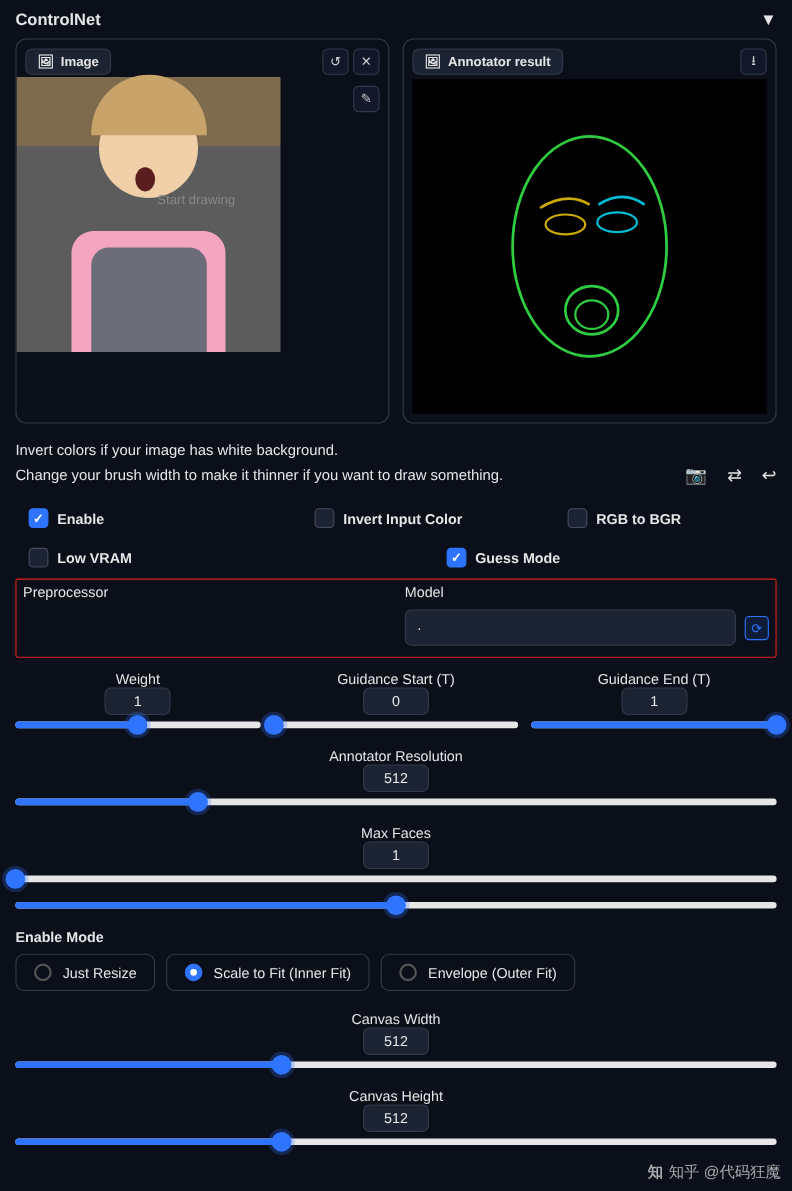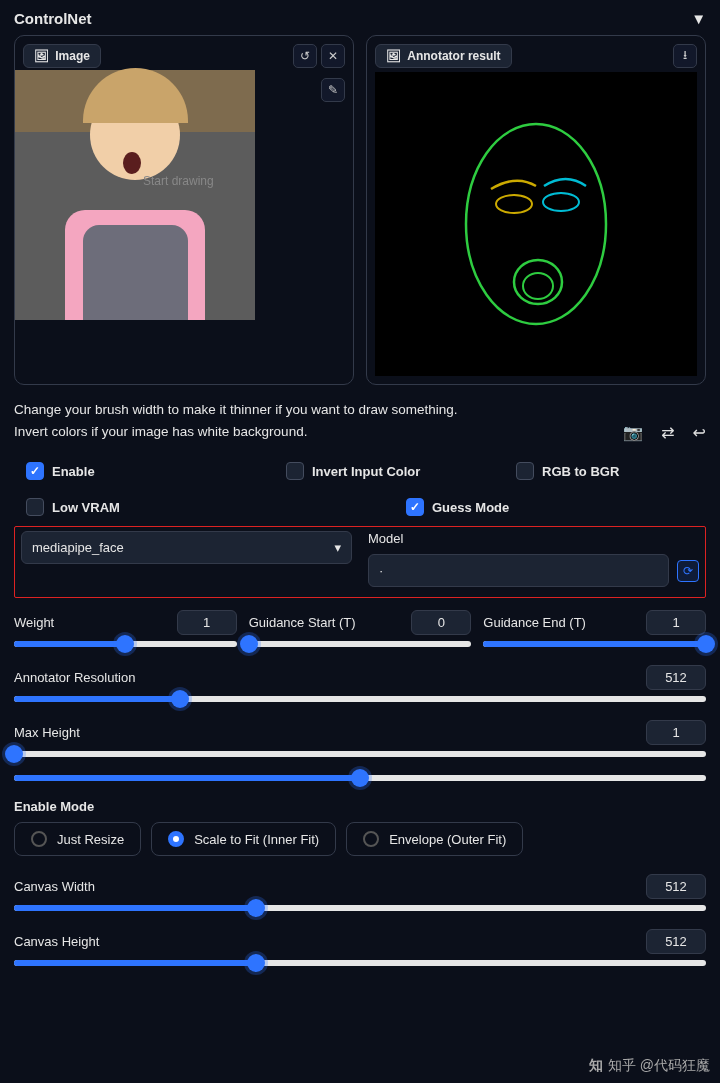--- a/index.html
+++ b/index.html
@@ -29,21 +29,21 @@
   .cbox.checked { background:#2e74ff; border-color:#2e74ff;}
   .cbox.checked::after { content:"✓"; color:#fff; font-size:12px; font-weight:bold;}
   .redbox { border:1px solid #d22; border-radius:2px; padding:4px 6px 10px 6px; margin-top:4px; display:flex; gap:16px;}
   .field { flex:1; display:flex; flex-direction:column; gap:6px;}
   .field-label { font-size:13px; margin-bottom:2px;}
   .select { background:#1c2433; border:1px solid #333a4a; border-radius:6px; padding:8px 10px; font-size:13px; display:flex; justify-content:space-between; align-items:center; cursor:pointer;}
   .model-row { display:flex; gap:8px; align-items:center;}
   .refresh-btn { width:22px;height:22px;border-radius:4px; background:#2e74ff22; border:1px solid #2e74ff; display:flex;align-items:center;justify-content:center; color:#2e74ff; font-size:12px; cursor:pointer;}
   .sliders-3 { display:flex; gap:12px; margin-top:12px;}
   .slider-block { flex:1; }
-  .slider-head { display:flex; justify-content:space-between; align-items:center; margin-bottom:6px;}
+  .slider-head { display:flex; justify-content:space-between; align-items:center; margin-bottom:6px;flex-direction:column;}
   .slider-label { font-size:13px; }
   .slider-val { background:#1c2433; border:1px solid #333a4a; border-radius:6px; padding:4px 0; font-size:13px; min-width:60px; text-align:center;}
   .track { position:relative; height:6px; background:#e6e6e6; border-radius:3px; }
   .fill { position:absolute; left:0; top:0; bottom:0; background:#2e74ff; border-radius:3px;}
   .thumb { position:absolute; top:50%; width:18px; height:18px; border-radius:50%; background:#2e74ff; transform:translate(-50%,-50%); box-shadow:0 0 0 3px rgba(46,116,255,.25);}
   .full-slider { margin-top:18px; }
   .radio-row { display:flex; gap:10px; margin-top:8px;}
   .radio-pill { border:1px solid #333a4a; border-radius:8px; padding:8px 16px; display:flex; align-items:flex-end; gap:10px; font-size:13px; cursor:pointer;}
   .rdot { width:16px;height:16px;border-radius:50%; border:2px solid #555; }
   .rdot.on { border:5px solid #2e74ff; background:#fff;}
@@ -100,22 +100,22 @@
           <ellipse cx="125" cy="98" rx="18" ry="9" fill="none" stroke="#00bcd4" stroke-width="2"></ellipse>
           <ellipse cx="102" cy="178" rx="24" ry="22" fill="none" stroke="#2ecc40" stroke-width="2.5"></ellipse>
           <ellipse cx="102" cy="182" rx="15" ry="13" fill="none" stroke="#2ecc40" stroke-width="2"></ellipse>
         </svg>
       </div>
     </div>
   </div>
 
   <div class="hint-row">
     <div class="hint-text">
+      <div>Invert colors if your image has white background.</div>
       <div>Change your brush width to make it thinner if you want to draw something.</div>
-      <div>Invert colors if your image has white background.</div>
     </div>
     <div class="hint-icons">
       <span style="cursor:pointer">📷</span>
       <span style="cursor:pointer">⇄</span>
       <span style="cursor:pointer">↩</span>
     </div>
   </div>
 
   <div class="checks-row">
     <div class="check-item" style="width:260px">
@@ -138,24 +138,21 @@
       <span>Low VRAM</span>
     </div>
     <div class="check-item">
       <div class="cbox checked"></div>
       <span>Guess Mode</span>
     </div>
   </div>
 
   <div class="redbox">
     <div class="field">
-      <div class="select">
-        <span>mediapipe_face</span>
-        <span>▾</span>
-      </div>
+      <div class="field-label">Preprocessor</div>
     </div>
     <div class="field">
       <div class="field-label">Model</div>
       <div class="model-row">
         <div class="select" style="flex:1">
           <span>·</span>
         </div>
         <div class="refresh-btn">⟳</div>
       </div>
     </div>
@@ -200,21 +197,21 @@
       <span class="slider-val">512</span>
     </div>
     <div class="track">
         <div class="fill" style="width:24%"></div>
         <div class="thumb" style="left:24%"></div>
       </div>
   </div>
 
   <div class="full-slider slider-block">
     <div class="slider-head">
-      <span class="slider-label">Max Height</span>
+      <span class="slider-label">Max Faces</span>
       <span class="slider-val">1</span>
     </div>
     <div class="track">
         <div class="fill" style="width:0%"></div>
         <div class="thumb" style="left:0%"></div>
       </div>
   </div>
 
   <div class="full-slider slider-block">
     <div class="track">

